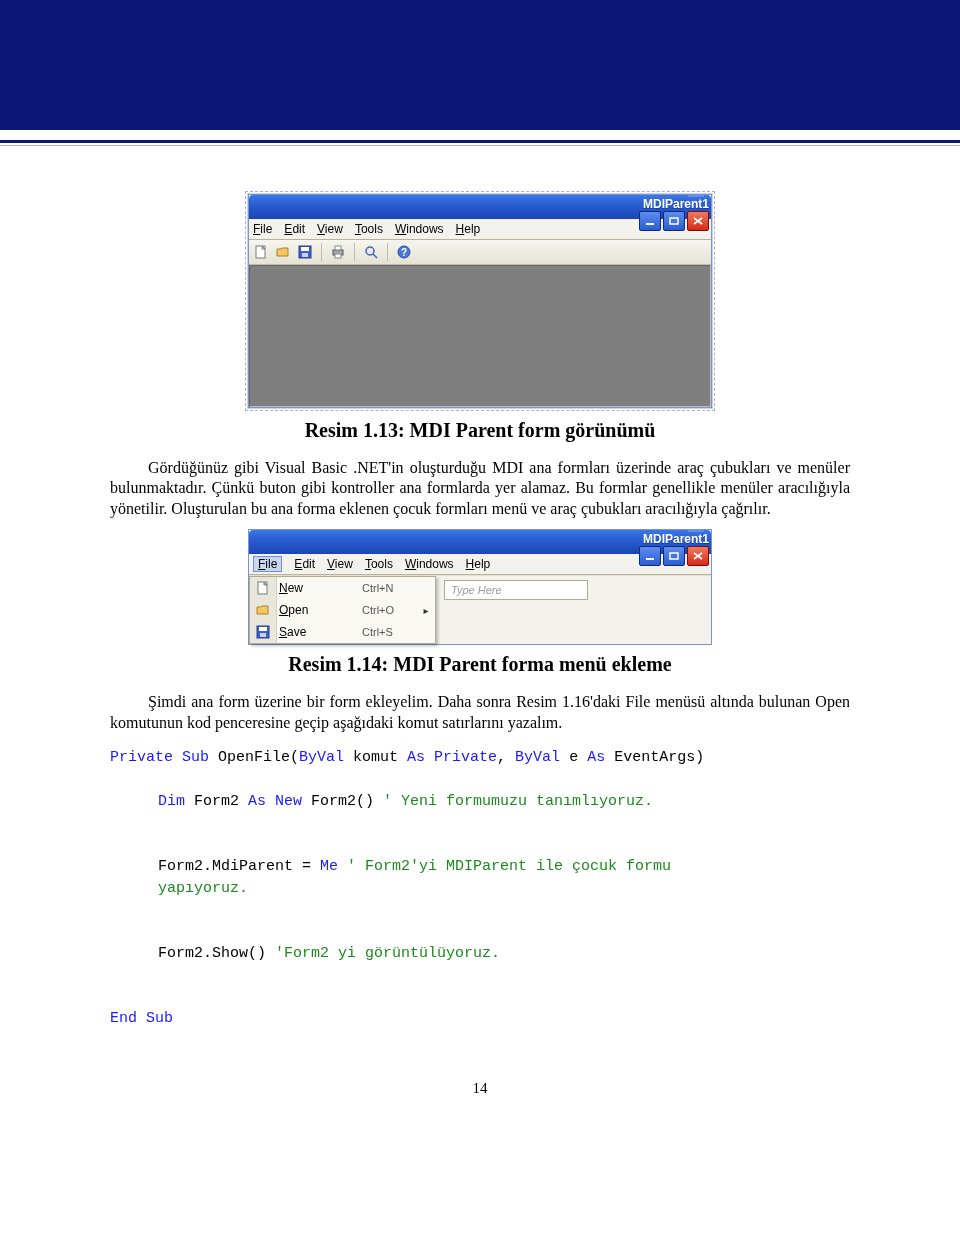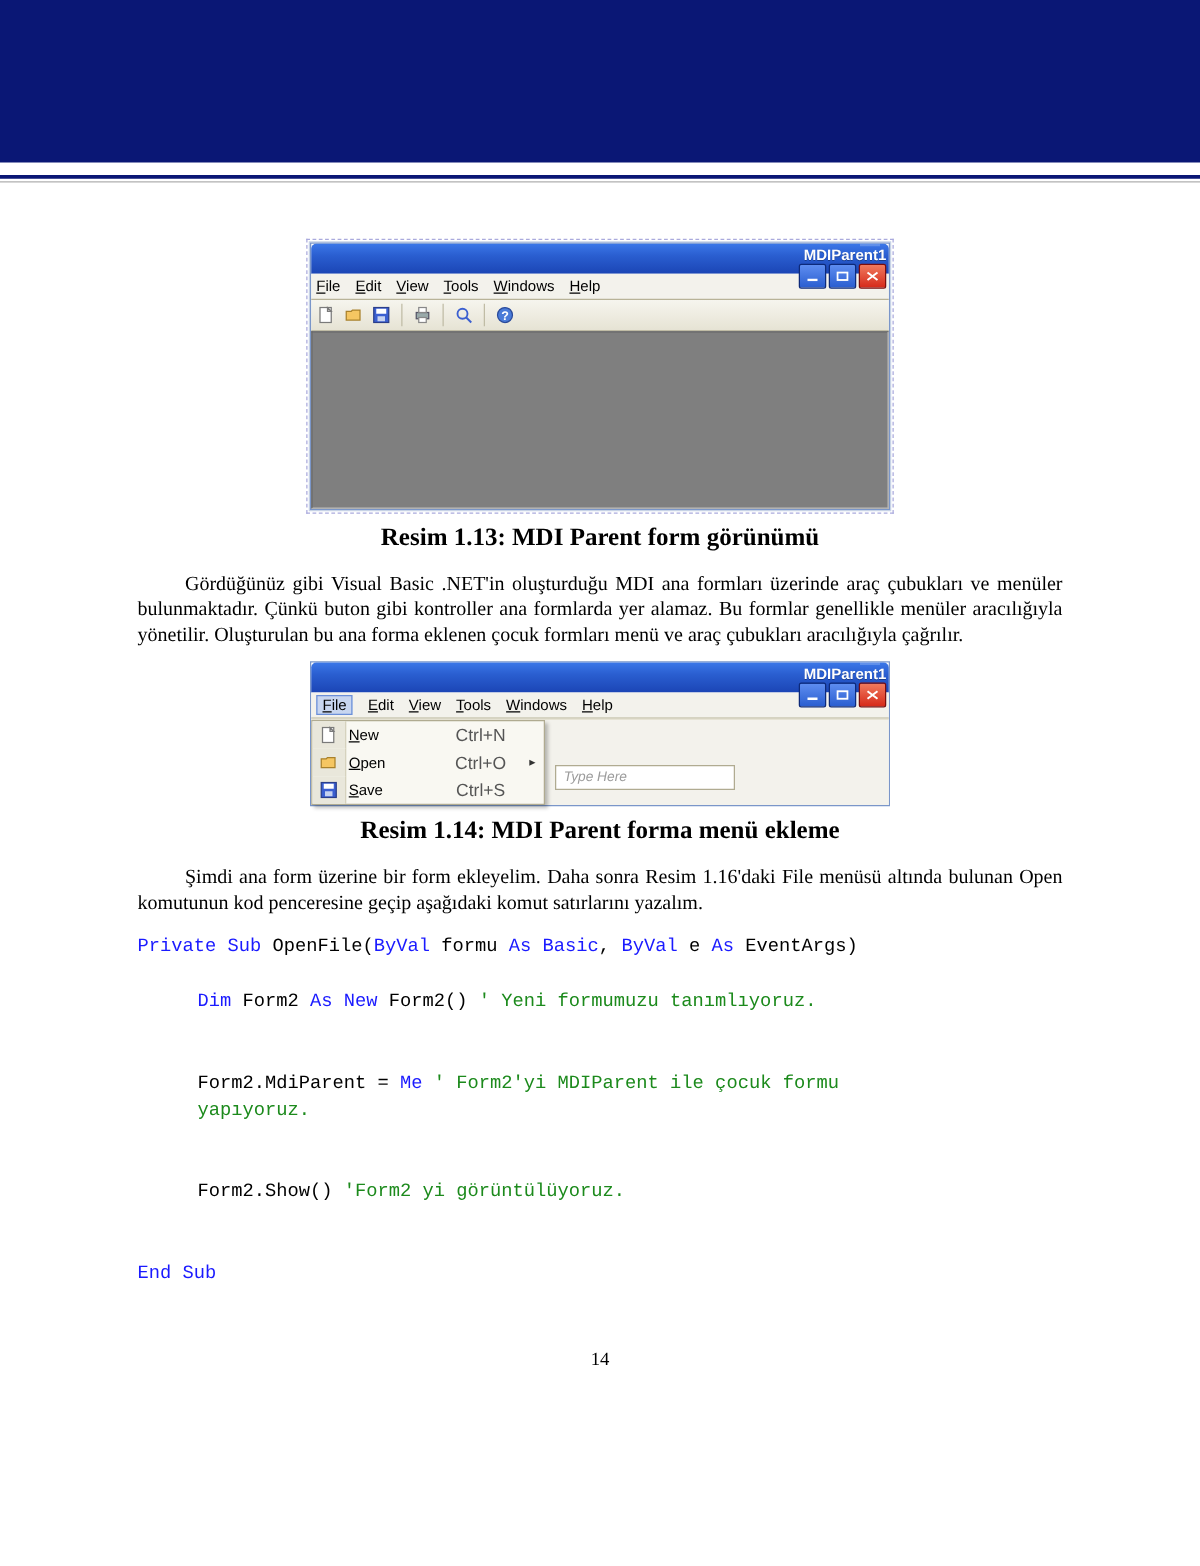--- a/index.html
+++ b/index.html
@@ -169,23 +169,22 @@
     align-self:stretch;
     border-right:1px solid #d6d2be;
   }
   .dd-label {
     flex:1;
     padding: 0 2px;
   }
   .dd-shortcut {
     color:#555;
     padding-right: 14px;
-    font-size:14px;
+    font-size:11px;
     min-width: 45px;
-    text-align: center;
   }
   .dd-arrow {
     width:10px; text-align:center; color:#333; font-size:10px; padding-right:4px;
   }
   .typehere {
     margin: 4px 0 6px 8px;
     border:1px solid #b0ab91;
     background:#fff;
     color:#9b9b9b;
     font-style:italic;
@@ -382,32 +381,32 @@
                     <rect x="1" y="1" width="12" height="12" fill="#3b5fd0" stroke="#2a3e8a"></rect>
                     <rect x="3" y="2" width="8" height="4" fill="#fff"></rect>
                     <rect x="4" y="8" width="6" height="4" fill="#c6d2f0"></rect>
                   </svg>
                 </span>
               <span class="dd-label"><u>S</u>ave</span>
               <span class="dd-shortcut">Ctrl+S</span>
               <span class="dd-arrow"></span>
             </div>
           </div>
-          <div style="flex:1; position:relative;margin-top:32px;">
+          <div style="flex:1; position:relative;">
             <div class="typehere">Type Here</div>
           </div>
         </div>
       </div>
     </div>
 
     <div class="caption">Resim 1.14: MDI Parent forma menü ekleme</div>
 
     <p class="para first-indent">Şimdi ana form üzerine bir form ekleyelim. Daha sonra Resim 1.16'daki File menüsü altında bulunan Open komutunun kod penceresine geçip aşağıdaki komut satırlarını yazalım.</p>
 
-    <div class="code"><span><span class="kw">Private Sub</span><span> OpenFile(</span><span class="kw">ByVal</span><span> formu </span><span class="kw">As Basic</span><span>, </span><span class="kw">ByVal</span><span> e </span><span class="kw">As</span><span> EventArgs)</span></span>
+    <div class="code"><span><span class="kw">Private Sub</span><span> OpenFile(</span><span class="kw">ByVal</span><span> komut </span><span class="kw">As Private</span><span>, </span><span class="kw">ByVal</span><span> e </span><span class="kw">As</span><span> EventArgs)</span></span>
 
 <span class="ind"><span class="kw">Dim</span><span> Form2 </span><span class="kw">As New</span><span> Form2() </span><span class="cm">' Yeni formumuzu tanımlıyoruz.</span></span>
 
 <span class="ind"><span>Form2.MdiParent = </span><span class="kw">Me</span><span> </span><span class="cm">' Form2'yi MDIParent ile çocuk formu</span></span><span class="ind cm">yapıyoruz.</span>
 
 <span class="ind"><span>Form2.Show() </span><span class="cm">'Form2 yi görüntülüyoruz.</span></span>
 
 <span><span class="kw">End Sub</span></span></div>
 
     <div class="page-num">14</div>

